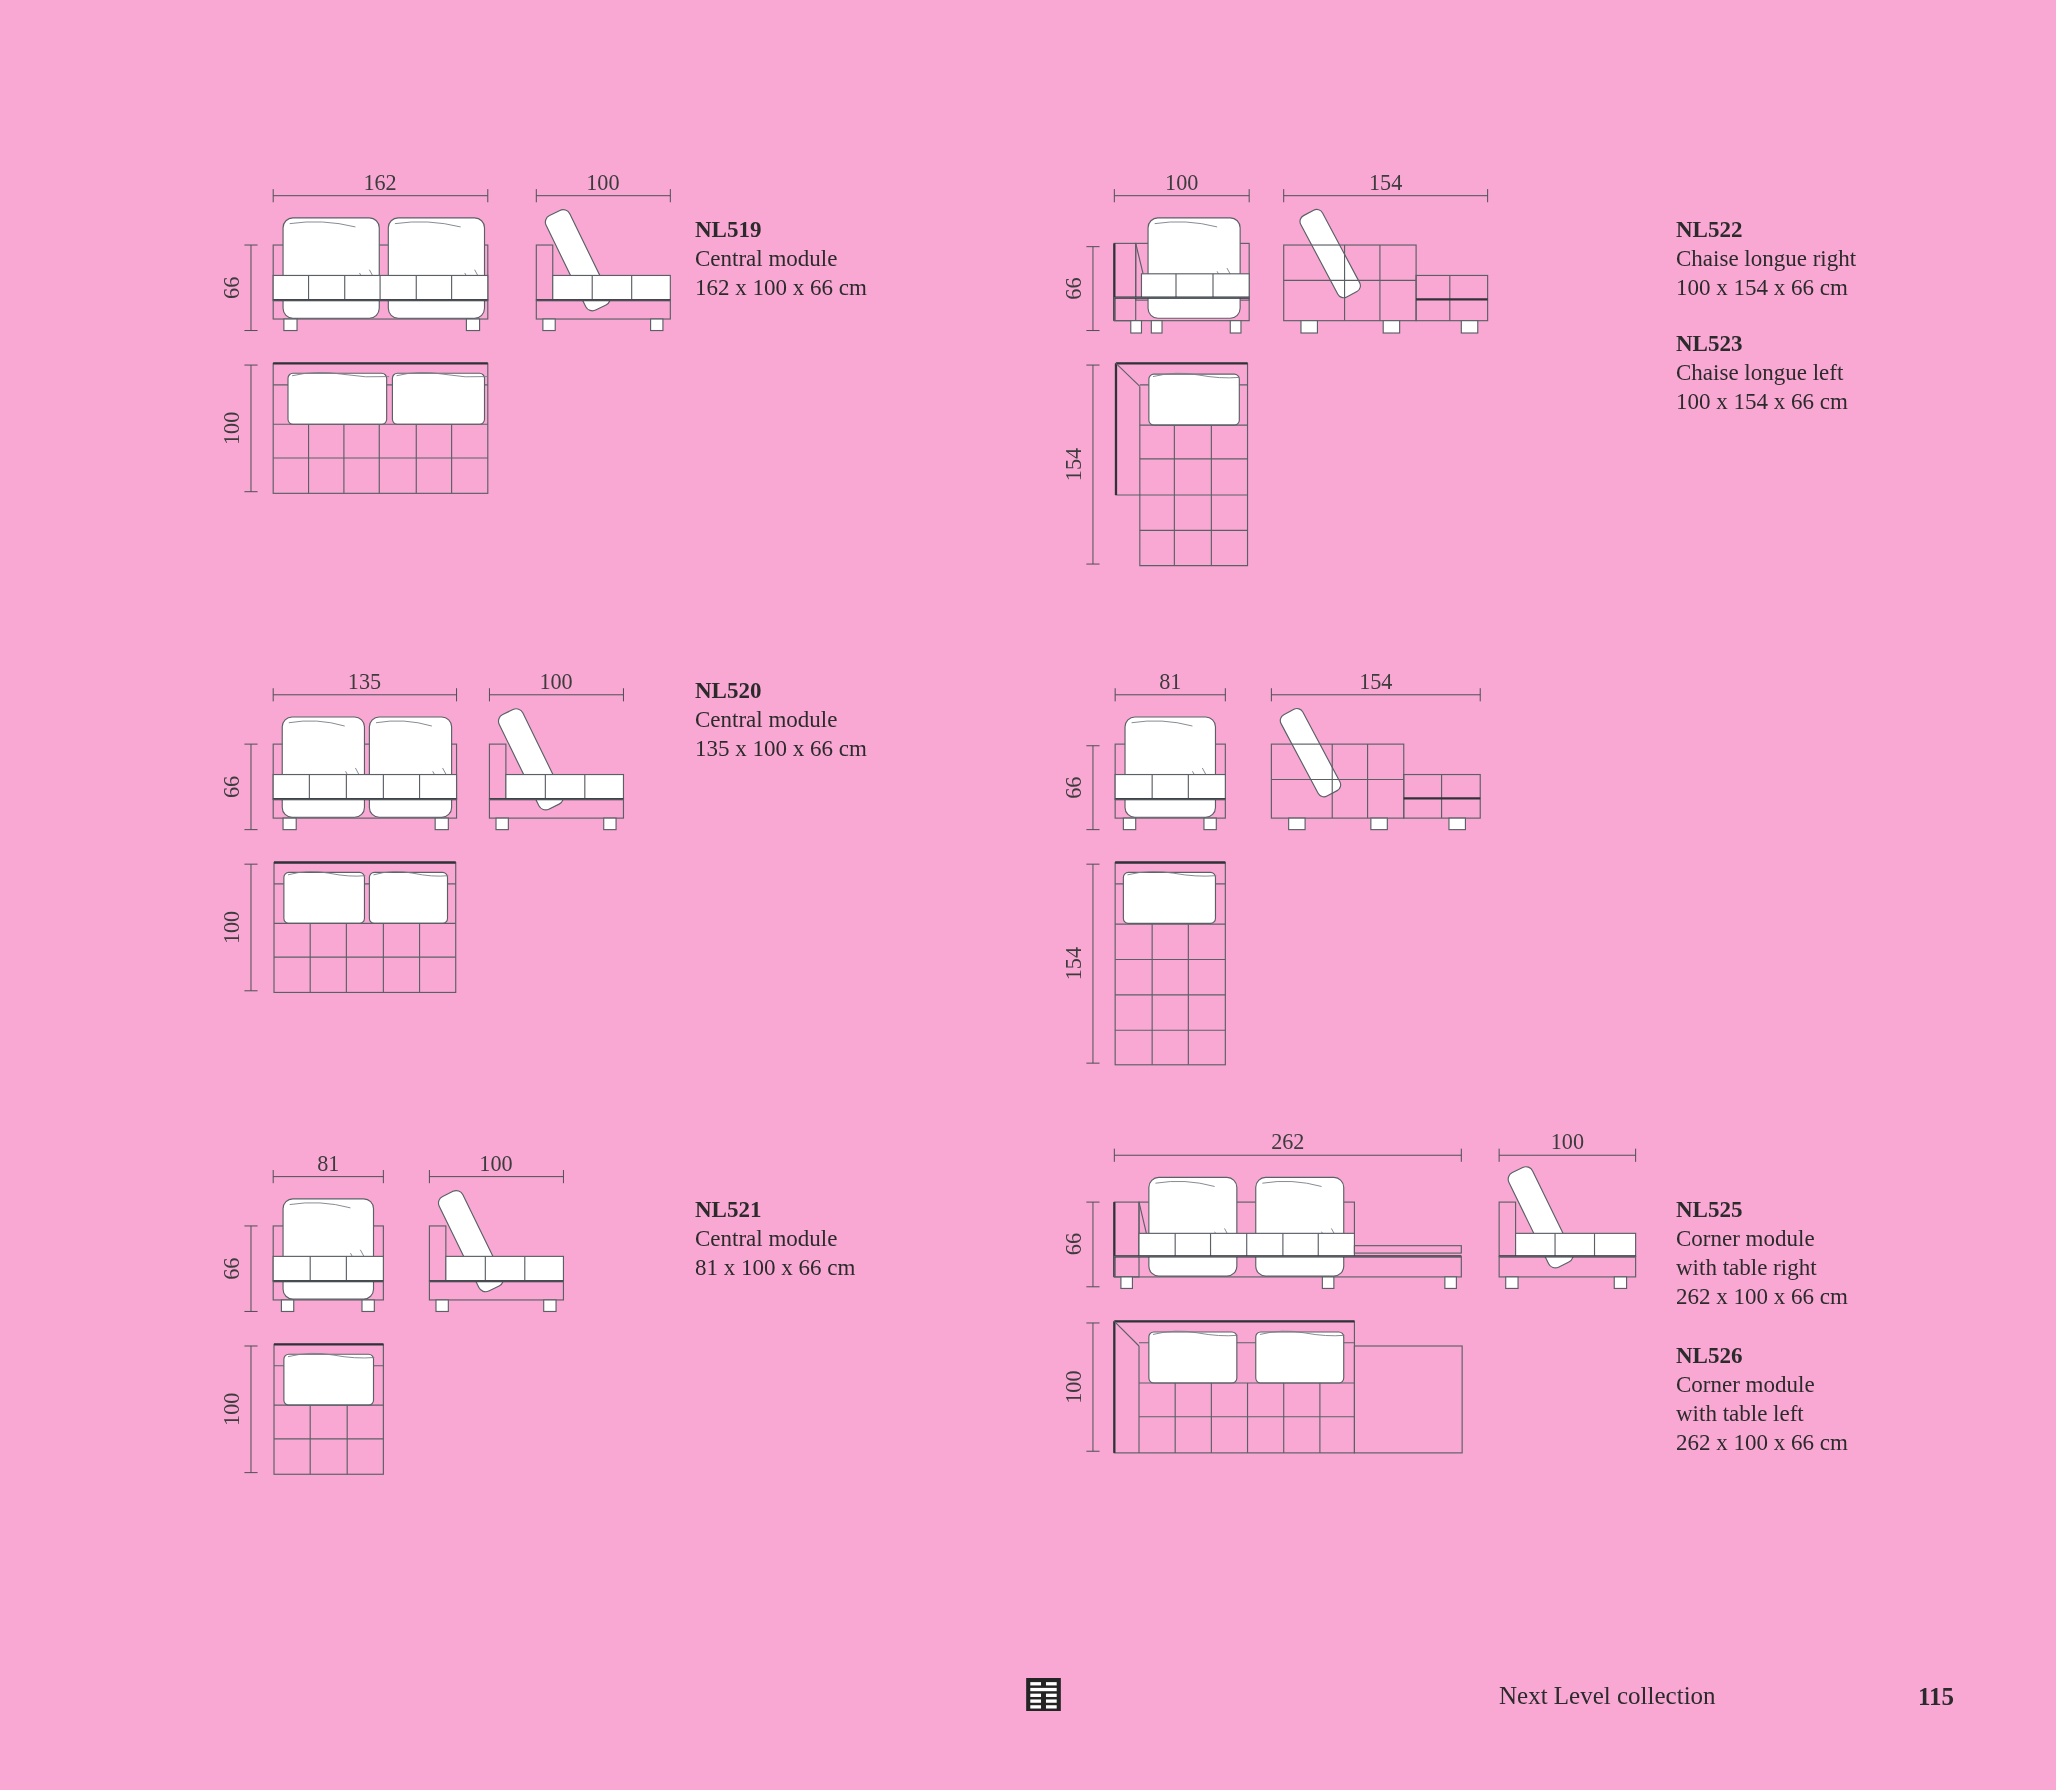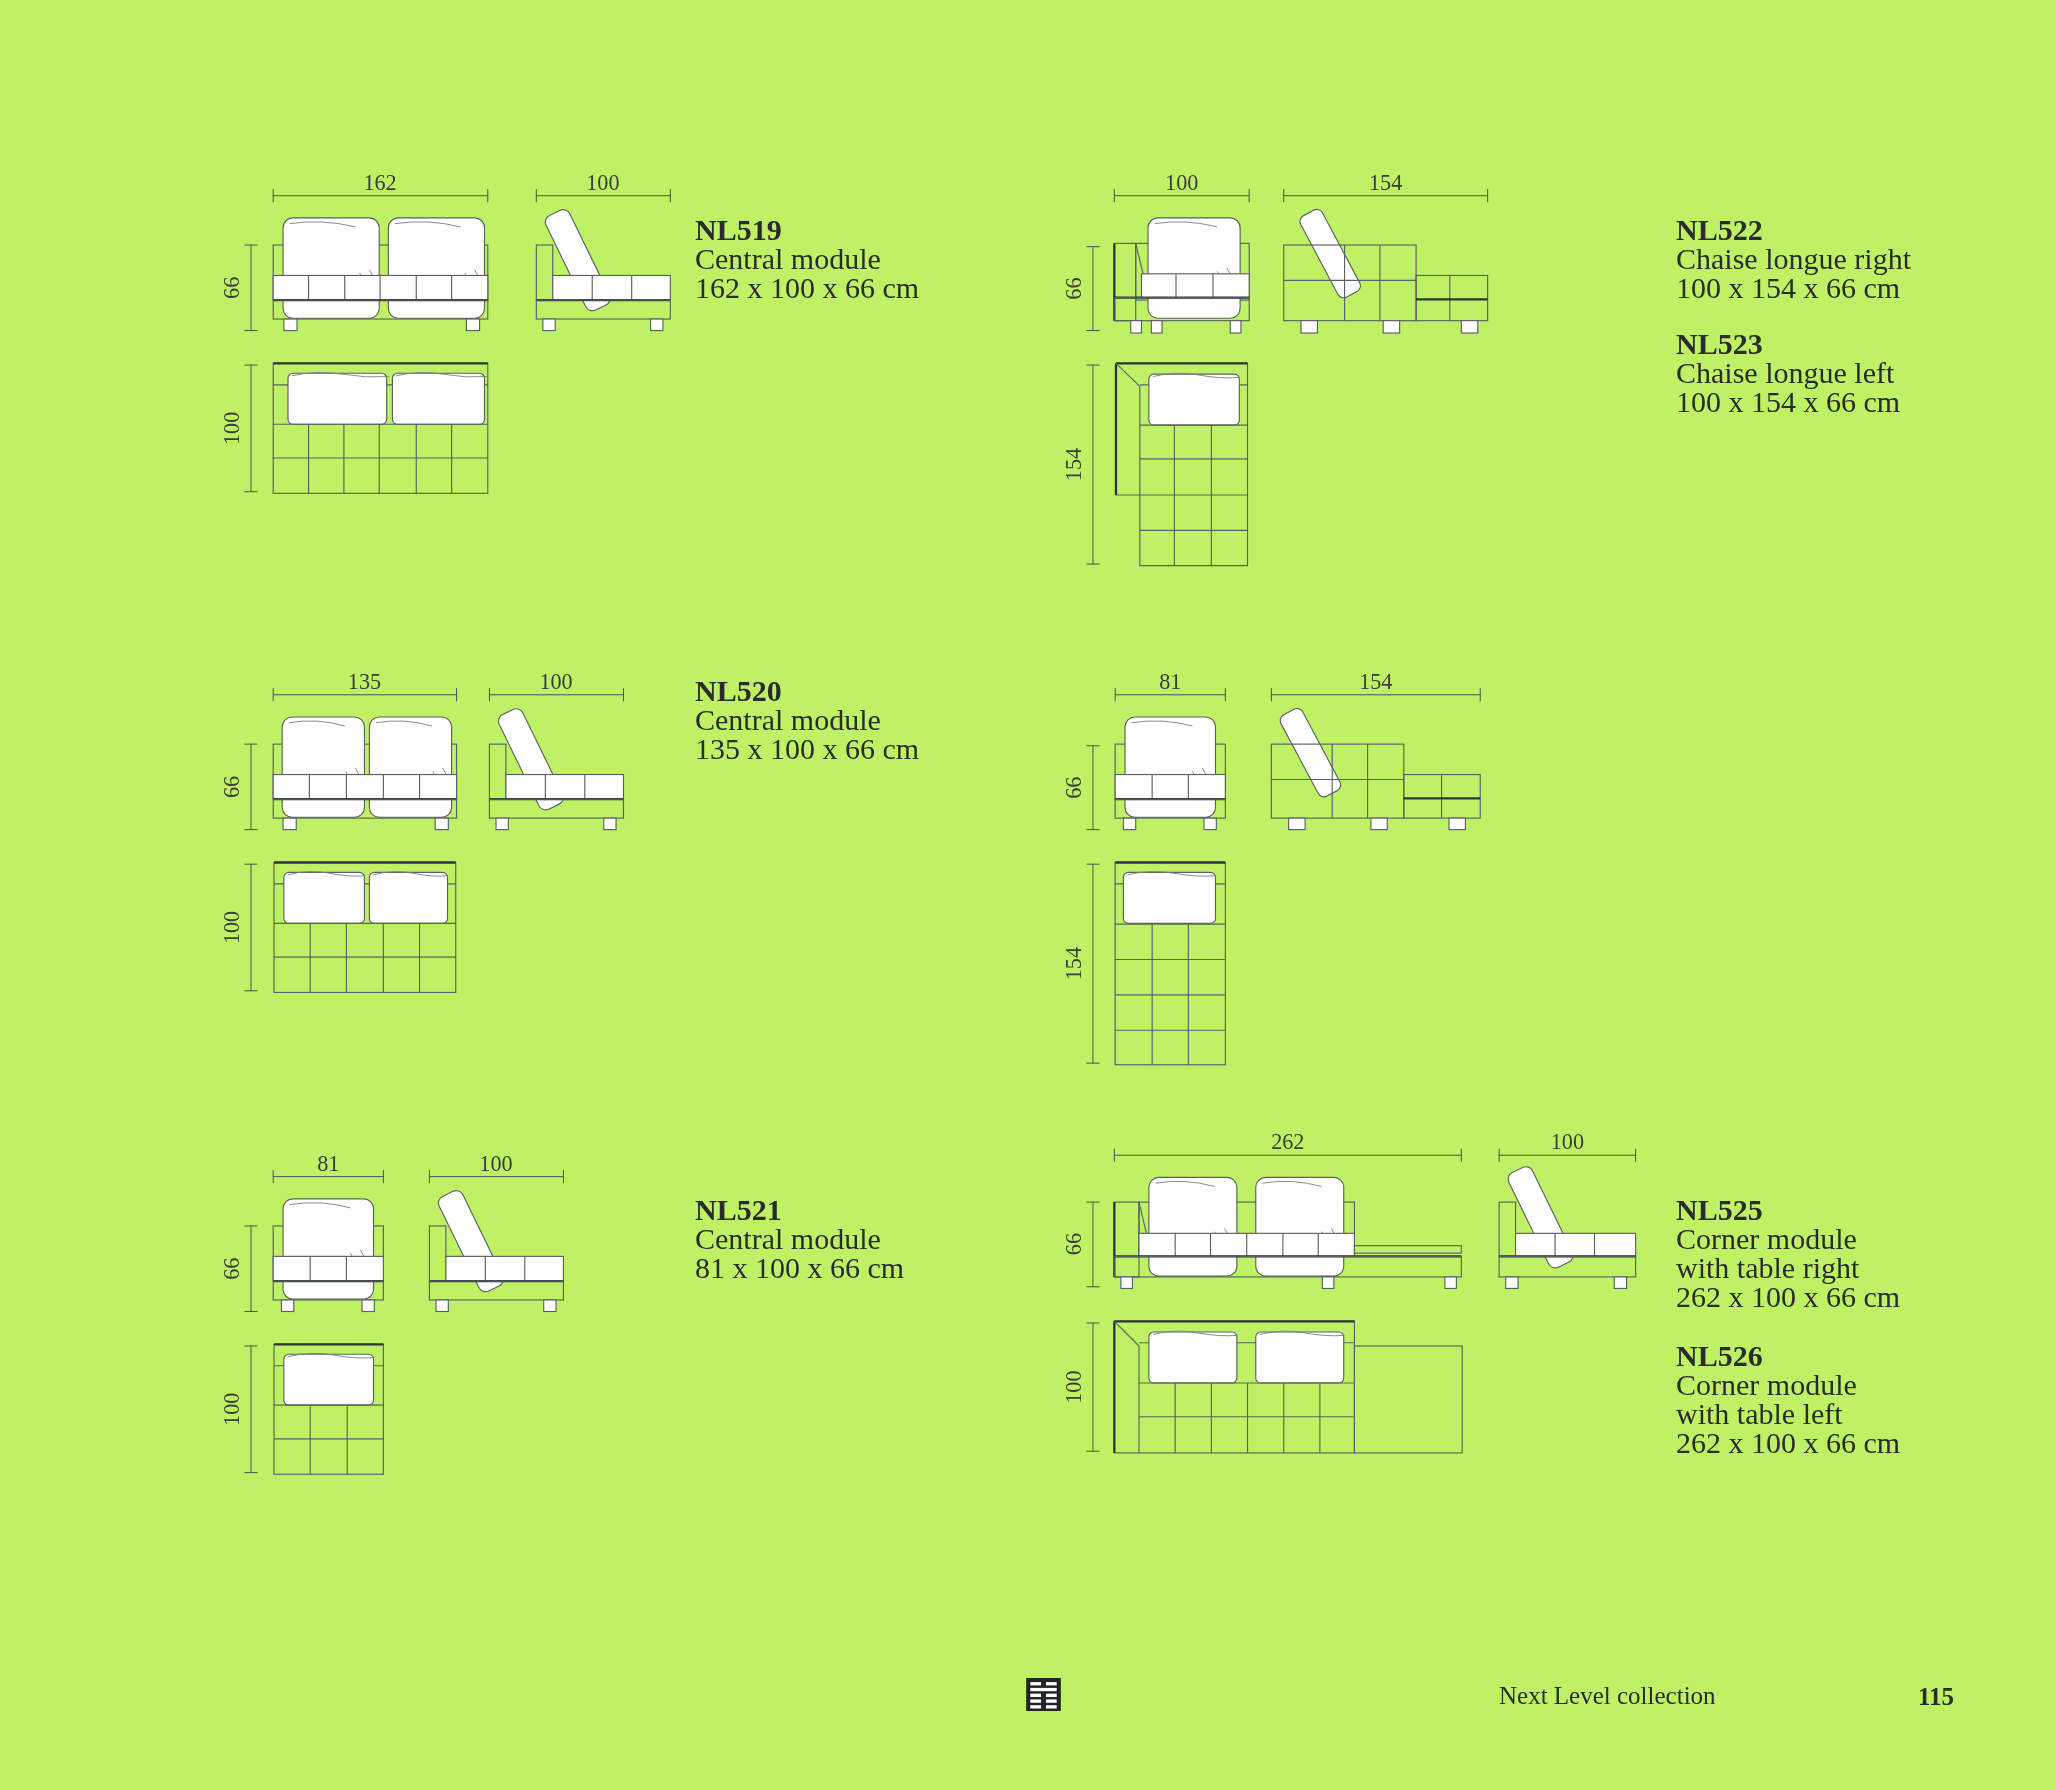--- a/index.html
+++ b/index.html
@@ -1,28 +1,28 @@
 <!DOCTYPE html>
 <html style="font-size:13px"><head>
 <meta charset="utf-8">
 <style>
   html,body{margin:0;padding:0;background:#ffffff;}
-  .page{position:relative;width:2056px;height:1790px;background:#bef264;overflow:hidden;
+  .page{position:relative;width:2056px;height:1790px;background:#f9a8d4;overflow:hidden;
         font-family:"Liberation Serif", "DejaVu Serif", serif;}
   .art{position:absolute;left:0;top:0;}
   
   .ln{fill:none;stroke:#5b6066;stroke-width:1.4;}
   .lt{fill:none;stroke:#7a7f85;stroke-width:1.1;}
   .tk{fill:none;stroke:#2f3338;stroke-width:2.8;}
   .pw{fill:#ffffff;stroke:#5b6066;stroke-width:1.4;}
   .wh{fill:#ffffff;stroke:#5b6066;stroke-width:1.4;}
   .dim{fill:none;stroke:#4a4e54;stroke-width:1.2;}
   text.dlab{font-family:"Liberation Serif","DejaVu Serif",serif;font-size:27px;fill:#3c3c3c;}
   
-  .prod{position:absolute;font-size:30px;line-height:29px;color:#2b2b2b;}
+  .prod{position:absolute;font-size:23px;line-height:29px;color:#2b2b2b;}
   .prod .code{font-weight:bold;}
   
   .footer-brand{position:absolute;left:1499px;top:1682px;font-size:25px;color:#2b2b2b;}
   .footer-brand .b{font-weight:normal;margin-top:16px;}
   .pagenum{position:absolute;left:1918px;top:1683px;font-size:25px;color:#2b2b2b;font-weight:bold;}
   .footer-icon{position:absolute;left:1026px;top:1678px;width:35px;height:33px;}
 </style>
 </head>
 <body>
 

